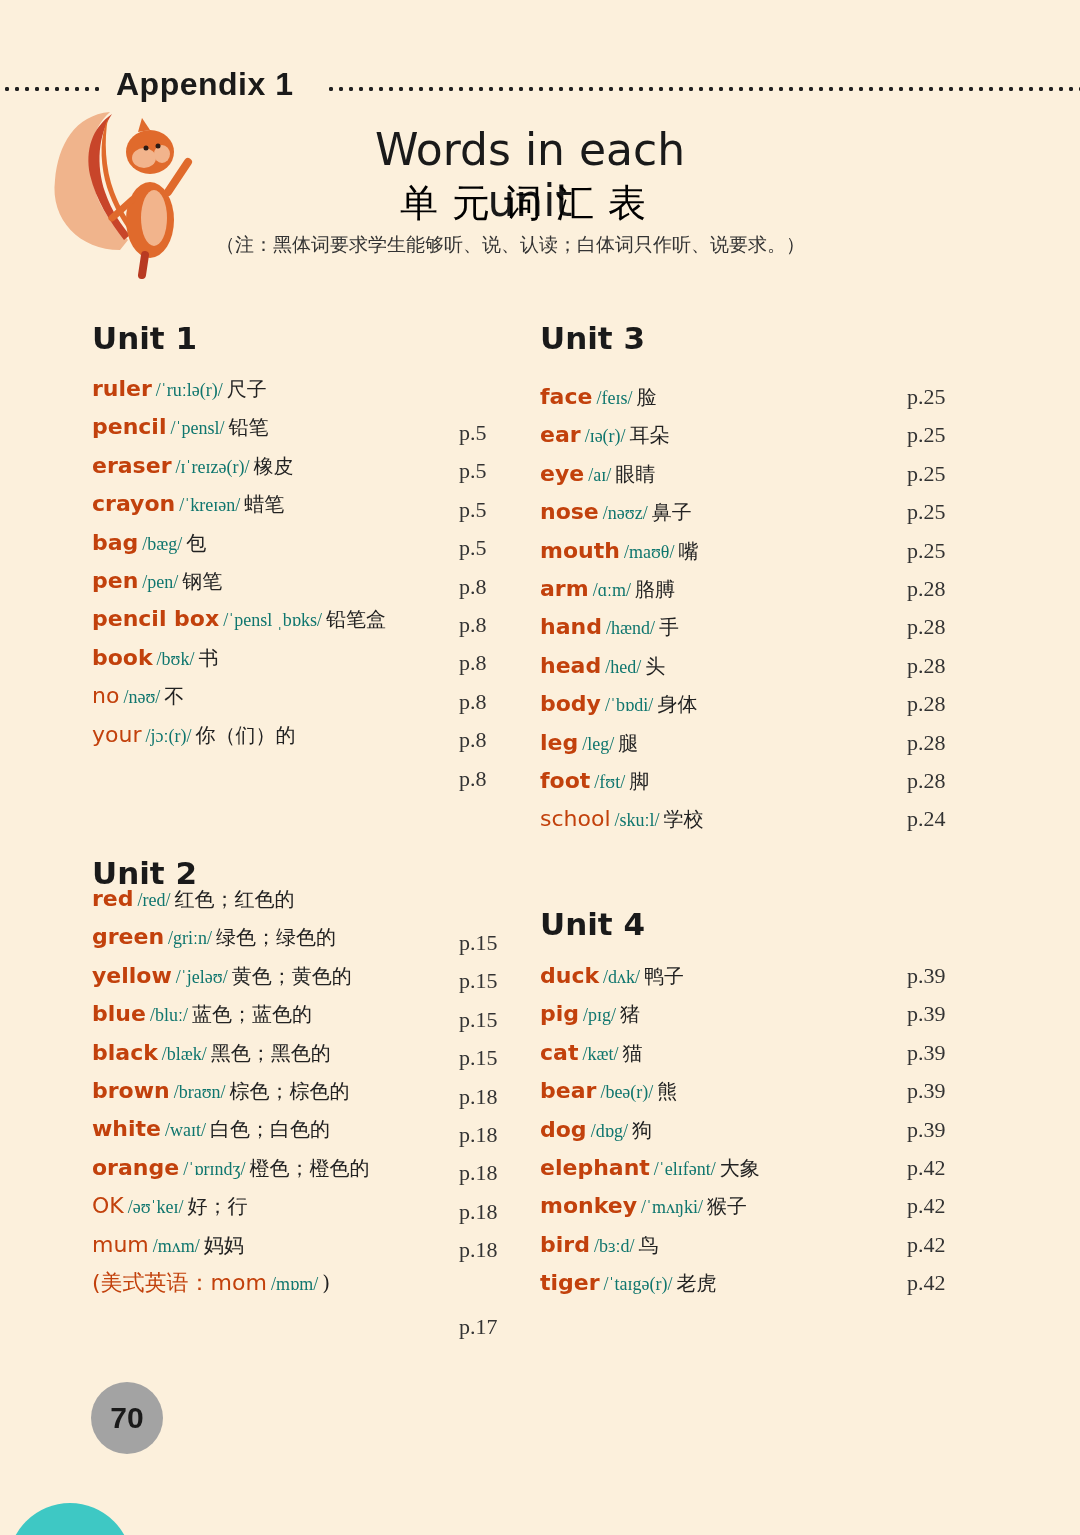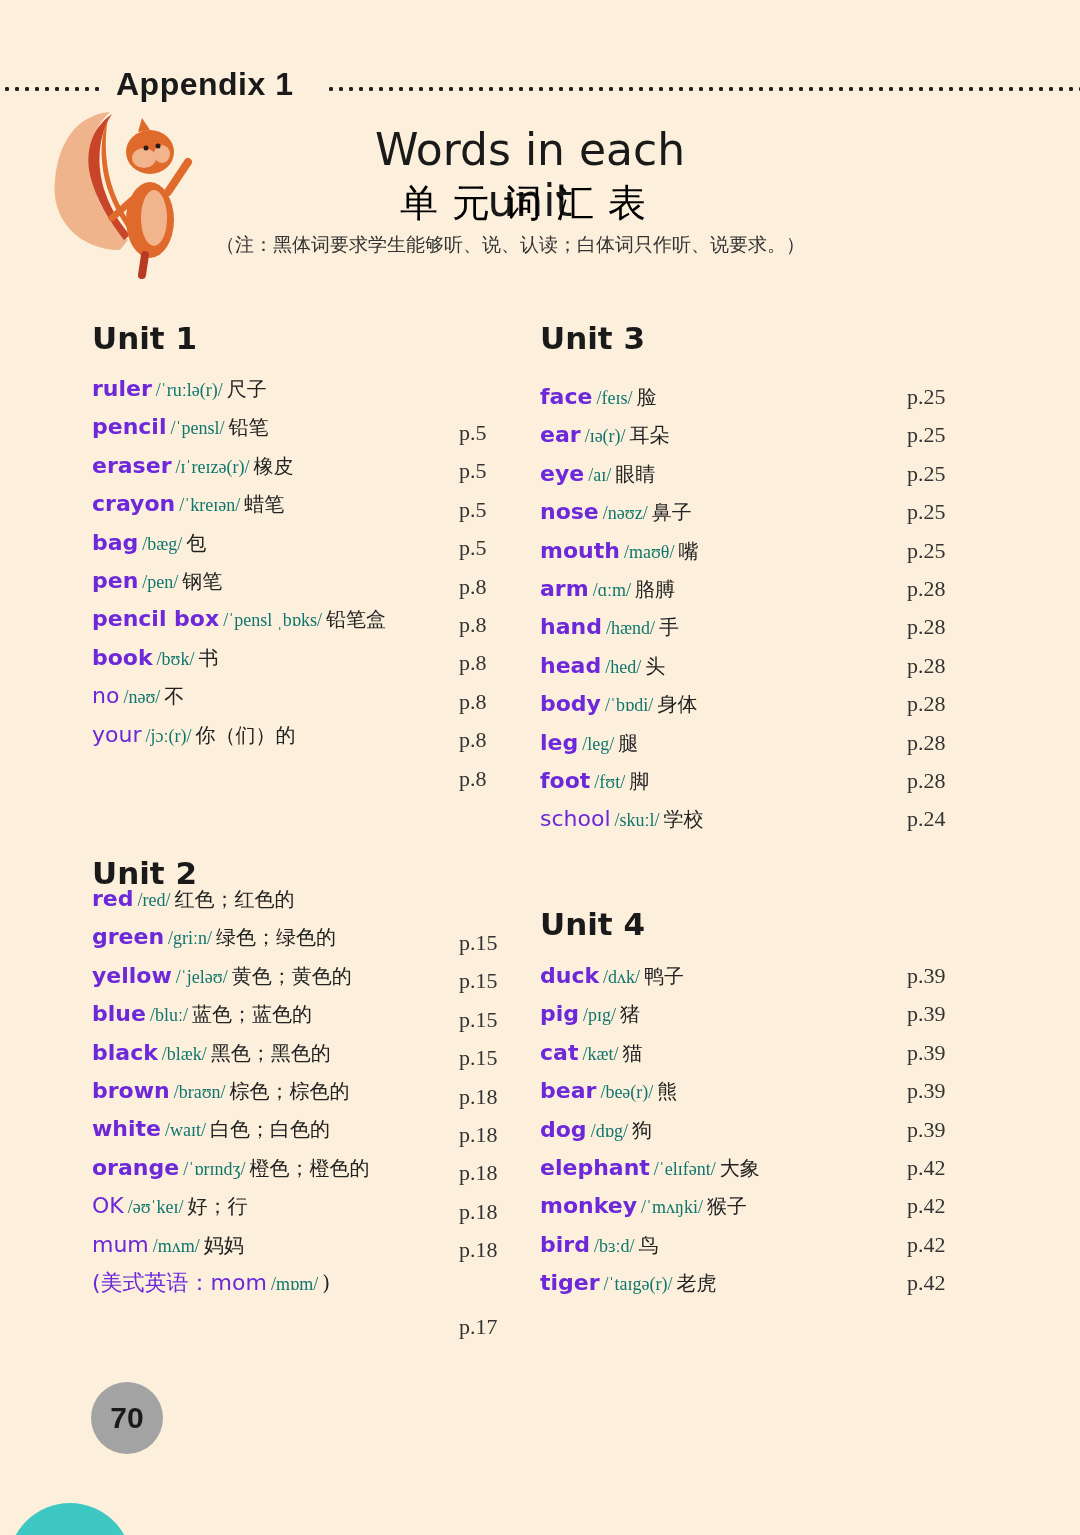--- a/index.html
+++ b/index.html
@@ -36,21 +36,21 @@
   .note {
     position: absolute; left: 216px; top: 232px; font-size: 19px; color: #333;
     font-family: "DejaVu Serif", serif;
   }
   .unit-title {
     position: absolute; font-size: 31px; font-weight: bold; color: #1a1a1a;
     font-family: "DejaVu Sans", sans-serif;
   }
   .word-list { position: absolute; margin: 0; padding: 0; list-style: none; }
   .word-row { position: relative; height: 38.4px; line-height: 38.4px; white-space: nowrap; }
-  .word-row .w { font-weight: bold; font-size: 22px; font-family: "DejaVu Sans", sans-serif; color: #6d28d9; }
+  .word-row .w { font-weight: bold; font-size: 22px; font-family: "DejaVu Sans", sans-serif; color: #c2410c; }
   .word-row .w.light { font-weight: normal; }
   .word-row .ph { font-size: 18px; font-family: "Liberation Serif", serif; color: #0f766e; margin-left: 4px; }
   .word-row .cn { font-size: 20px; font-family: "DejaVu Serif", serif; color: #222; margin-left: 4px; }
   .word-row .pg {
     position: absolute; top: 0; font-size: 22px; font-family: "Liberation Serif", serif; color: #333;
   }
   .left-col .pg { left: 367px; margin-top: 44px; }
   .right-col .pg { left: 367px; }
   .page-num {
     position: absolute; left: 91px; top: 1382px; width: 72px; height: 72px;

